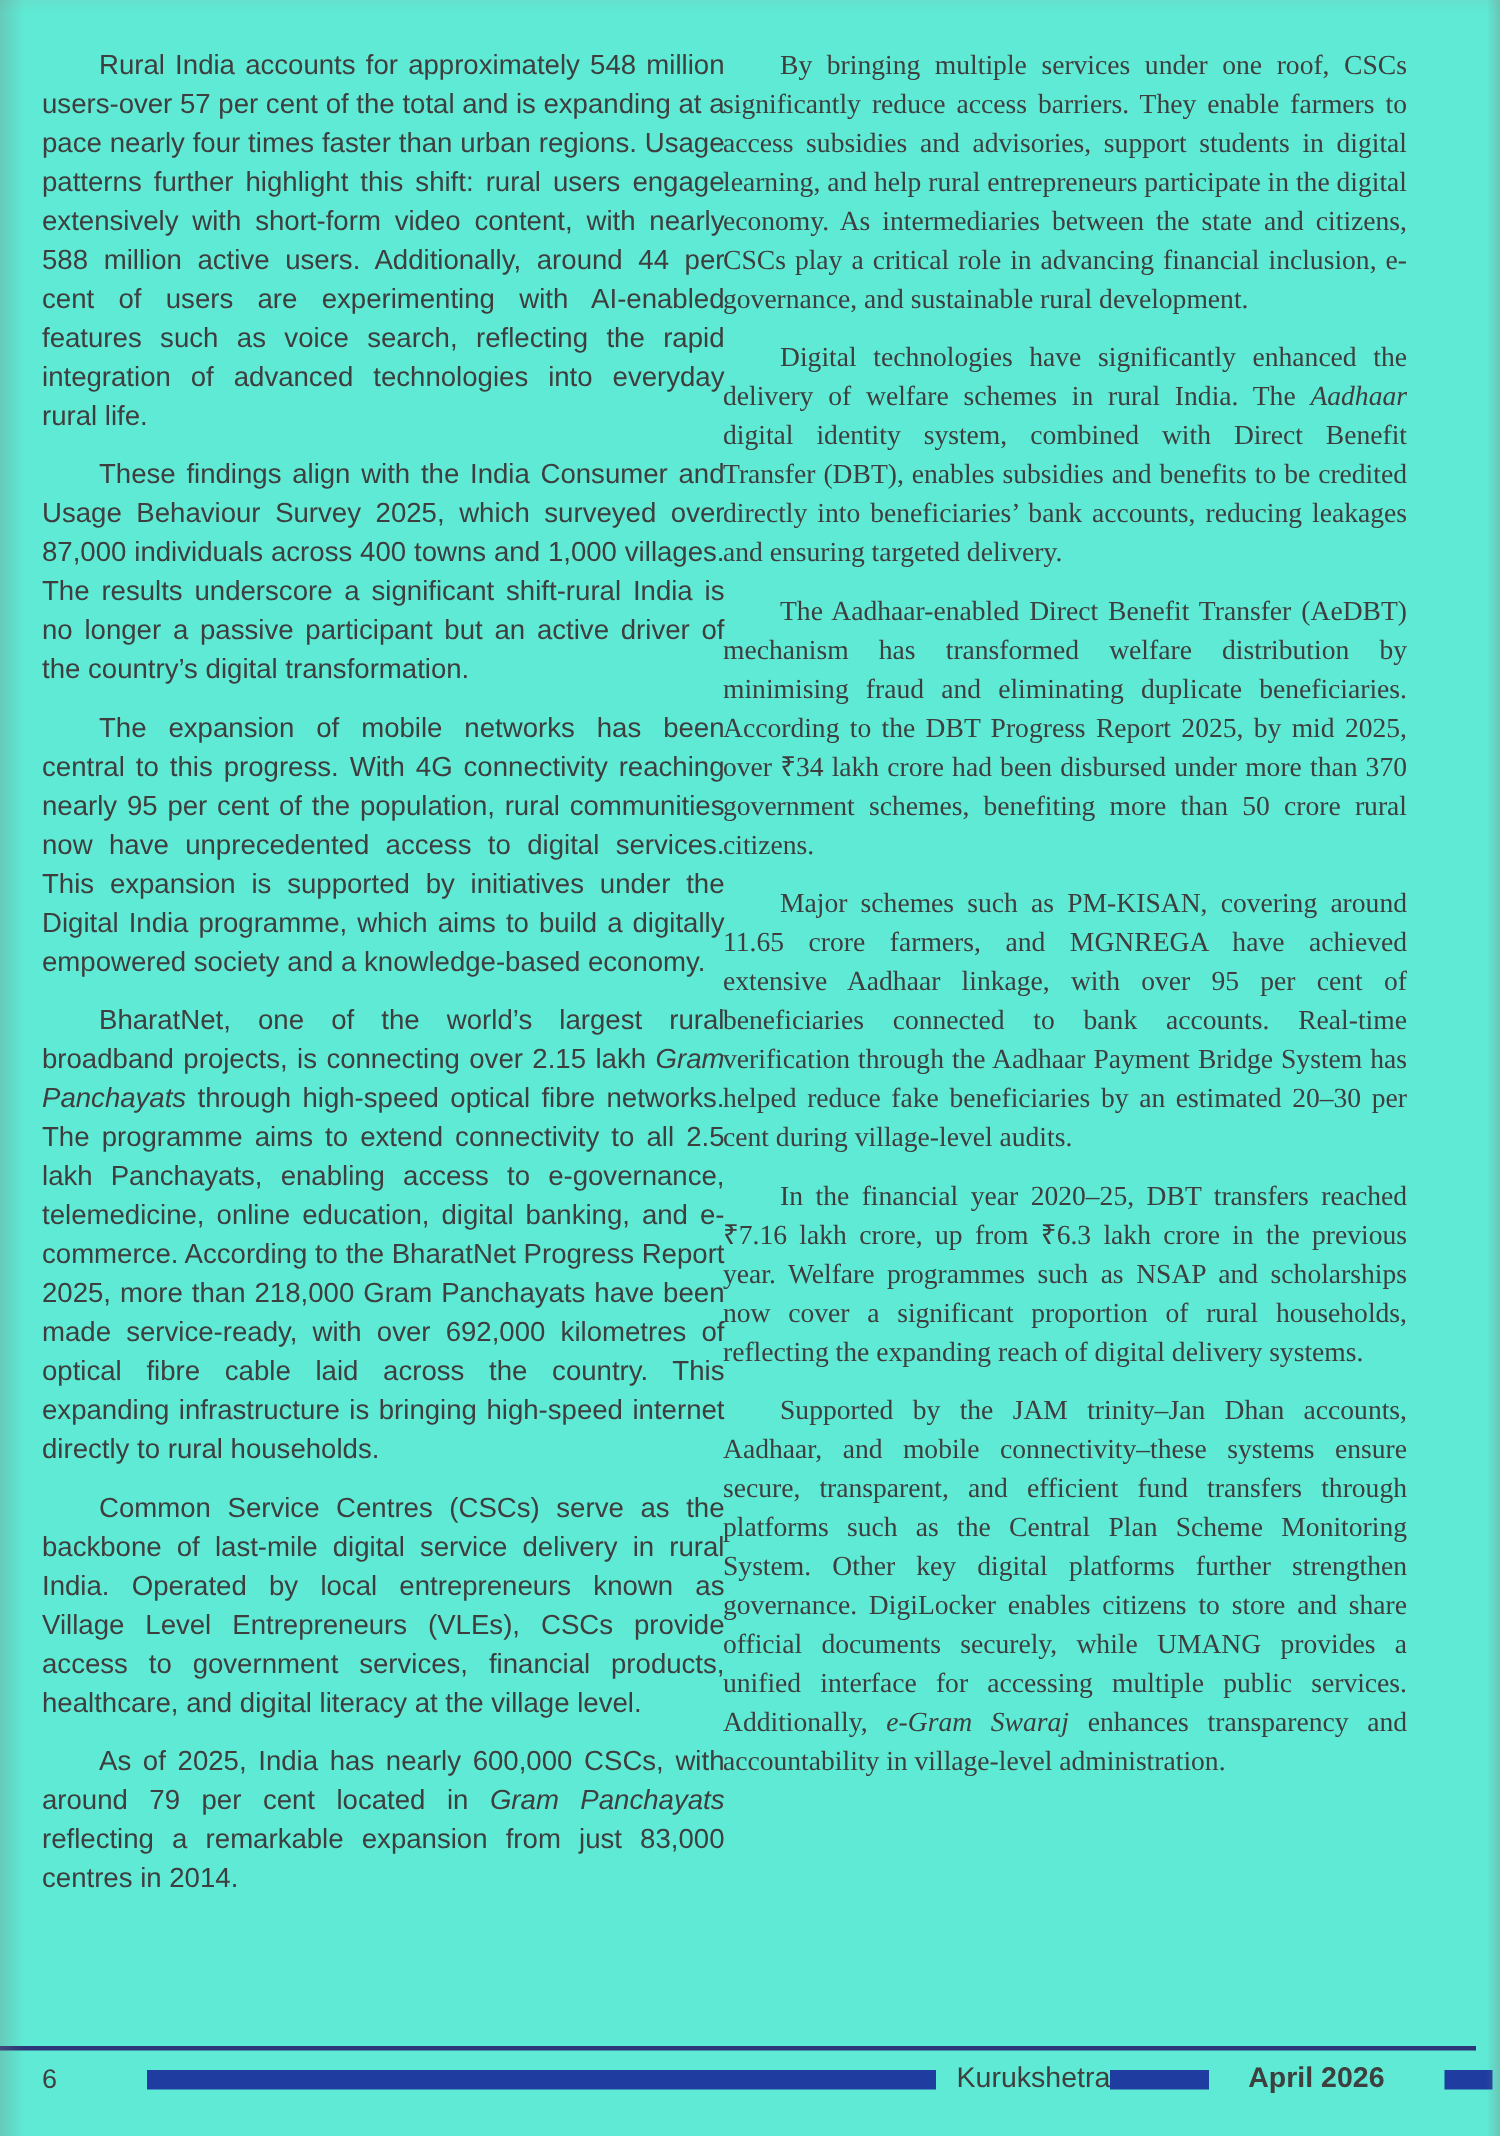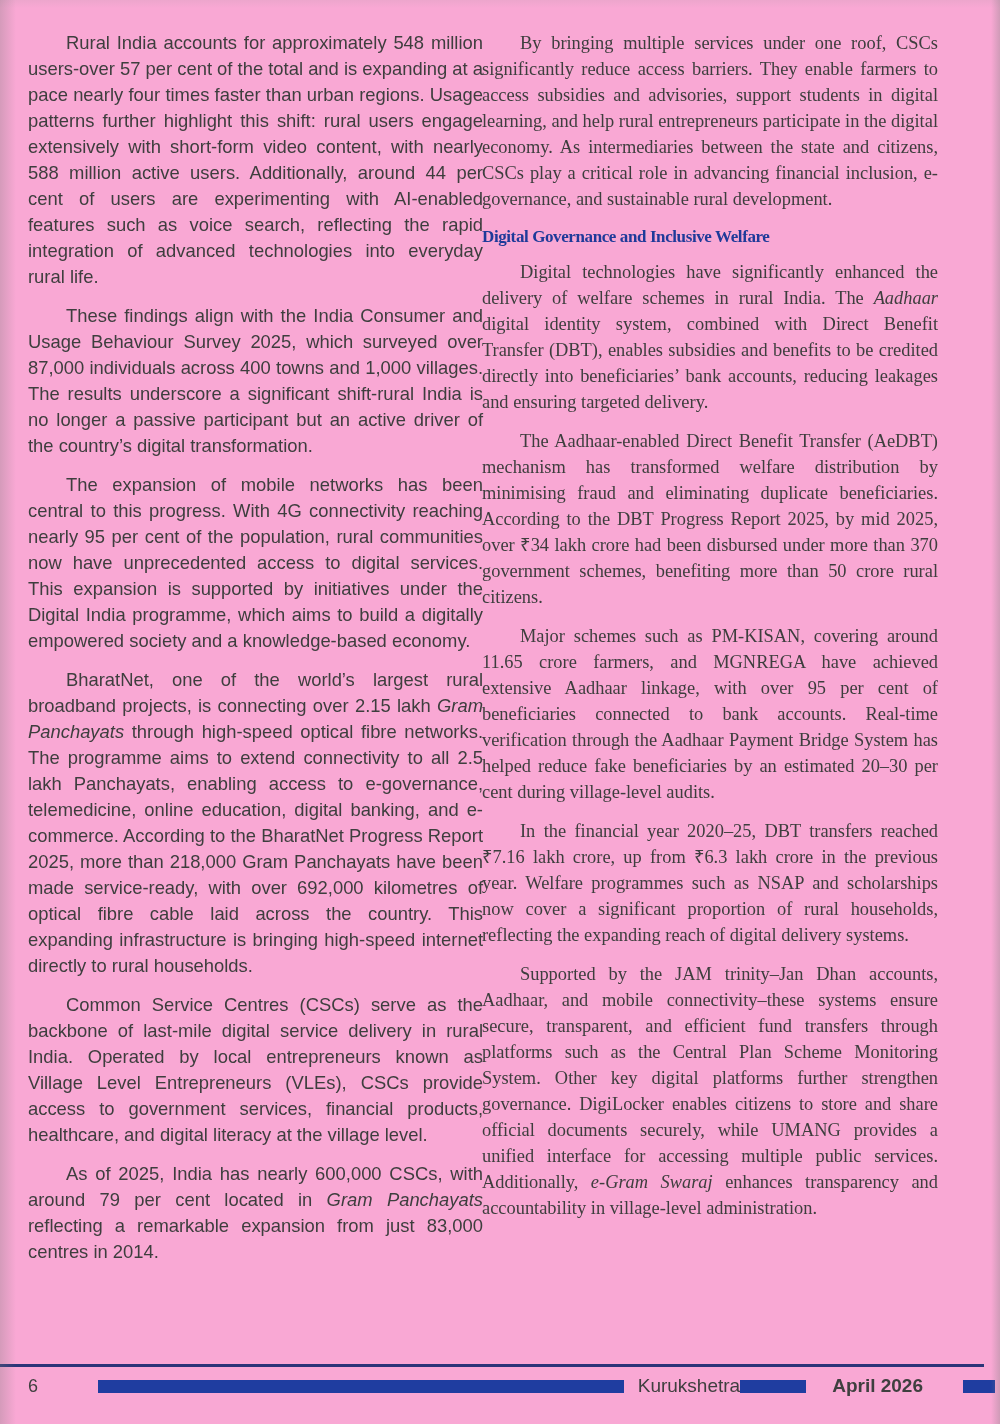--- a/index.html
+++ b/index.html
@@ -1,20 +1,20 @@
 <!DOCTYPE html>
 <html><head>
 <meta charset="utf-8">
 <style>
   html, body { margin: 0; padding: 0; background: #ffffff; }
   .page {
     position: relative;
     width: 1000px;
     height: 1424px;
-    background: #f9a8d4;
+    background: #5eead4;
     overflow: hidden;
     font-family: "Liberation Sans", "DejaVu Sans", sans-serif;
   }
   
   .edge-left {
     position: absolute; left: 0; top: 0; bottom: 0; width: 16px;
     background: linear-gradient(to right, rgba(120,120,120,0.28), rgba(120,120,120,0));
     pointer-events: none;
   }
   .edge-right {
@@ -89,21 +89,20 @@
     <p class="para">Rural India accounts for approximately 548 million users-over 57 per cent of the total and is expanding at a pace nearly four times faster than urban regions. Usage patterns further highlight this shift: rural users engage extensively with short-form video content, with nearly 588 million active users. Additionally, around 44 per cent of users are experimenting with AI-enabled features such as voice search, reflecting the rapid integration of advanced technologies into everyday rural life.</p>
     <p class="para">These findings align with the India Consumer and Usage Behaviour Survey 2025, which surveyed over 87,000 individuals across 400 towns and 1,000 villages. The results underscore a significant shift-rural India is no longer a passive participant but an active driver of the country’s digital transformation.</p>
     <p class="para">The expansion of mobile networks has been central to this progress. With 4G connectivity reaching nearly 95 per cent of the population, rural communities now have unprecedented access to digital services. This expansion is supported by initiatives under the Digital India programme, which aims to build a digitally empowered society and a knowledge-based economy.</p>
     <p class="para"><span>BharatNet, one of the world’s largest rural broadband projects, is connecting over 2.15 lakh </span><span class="it">Gram Panchayats</span><span> through high-speed optical fibre networks. The programme aims to extend connectivity to all 2.5 lakh Panchayats, enabling access to e-governance, telemedicine, online education, digital banking, and e-commerce. According to the BharatNet Progress Report 2025, more than 218,000 Gram Panchayats have been made service-ready, with over 692,000 kilometres of optical fibre cable laid across the country. This expanding infrastructure is bringing high-speed internet directly to rural households.</span></p>
     <p class="para">Common Service Centres (CSCs) serve as the backbone of last-mile digital service delivery in rural India. Operated by local entrepreneurs known as Village Level Entrepreneurs (VLEs), CSCs provide access to government services, financial products, healthcare, and digital literacy at the village level.</p>
     <p class="para"><span>As of 2025, India has nearly 600,000 CSCs, with around 79 per cent located in </span><span class="it">Gram Panchayats</span><span> reflecting a remarkable expansion from just 83,000 centres in 2014.</span></p>
   </div>
 
   <div class="col col-right">
     <p class="para">By bringing multiple services under one roof, CSCs significantly reduce access barriers. They enable farmers to access subsidies and advisories, support students in digital learning, and help rural entrepreneurs participate in the digital economy. As intermediaries between the state and citizens, CSCs play a critical role in advancing financial inclusion, e-governance, and sustainable rural development.</p>
-    <h3 class="heading">Digital Governance and Inclusive Welfare</h3>
     <p class="para"><span>Digital technologies have significantly enhanced the delivery of welfare schemes in rural India. The </span><span class="it">Aadhaar</span><span> digital identity system, combined with Direct Benefit Transfer (DBT), enables subsidies and benefits to be credited directly into beneficiaries’ bank accounts, reducing leakages and ensuring targeted delivery.</span></p>
     <p class="para">The Aadhaar-enabled Direct Benefit Transfer (AeDBT) mechanism has transformed welfare distribution by minimising fraud and eliminating duplicate beneficiaries. According to the DBT Progress Report 2025, by mid 2025, over ₹34 lakh crore had been disbursed under more than 370 government schemes, benefiting more than 50 crore rural citizens.</p>
     <p class="para">Major schemes such as PM-KISAN, covering around 11.65 crore farmers, and MGNREGA have achieved extensive Aadhaar linkage, with over 95 per cent of beneficiaries connected to bank accounts. Real-time verification through the Aadhaar Payment Bridge System has helped reduce fake beneficiaries by an estimated 20–30 per cent during village-level audits.</p>
     <p class="para">In the financial year 2020–25, DBT transfers reached ₹7.16 lakh crore, up from ₹6.3 lakh crore in the previous year. Welfare programmes such as NSAP and scholarships now cover a significant proportion of rural households, reflecting the expanding reach of digital delivery systems.</p>
     <p class="para"><span>Supported by the JAM trinity–Jan Dhan accounts, Aadhaar, and mobile connectivity–these systems ensure secure, transparent, and efficient fund transfers through platforms such as the Central Plan Scheme Monitoring System. Other key digital platforms further strengthen governance. DigiLocker enables citizens to store and share official documents securely, while UMANG provides a unified interface for accessing multiple public services. Additionally, </span><span class="it">e-Gram Swaraj</span><span> enhances transparency and accountability in village-level administration.</span></p>
   </div>
 
   <div class="footer-rule"></div>
   <div class="footer-row">
     <span class="page-number">6</span>

